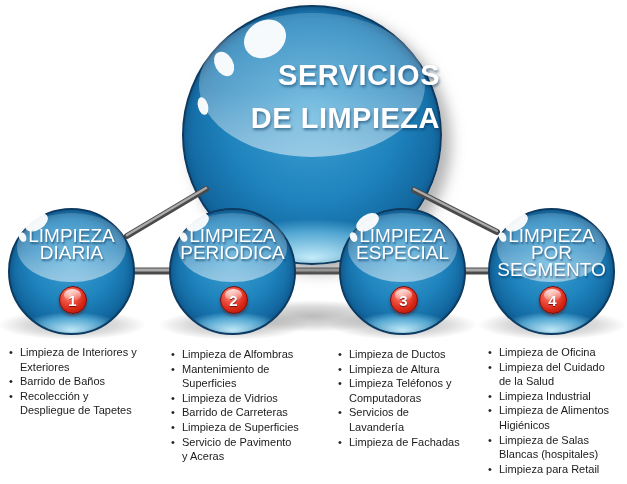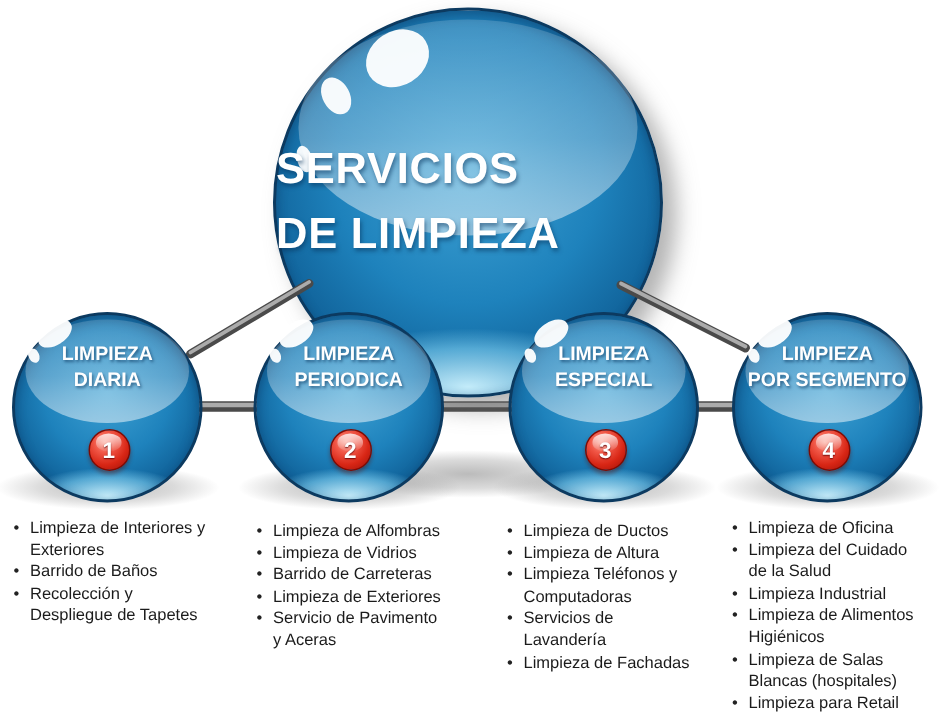--- a/index.html
+++ b/index.html
@@ -49,30 +49,29 @@
   }
   .hl { position: absolute; background: #ffffff; border-radius: 50%; opacity: 0.95; }
   .sphere-main .hl-a { left: 23%; top: 5.5%; width: 17%; height: 14%; transform: rotate(-32deg); }
   .sphere-main .hl-b { left: 12%; top: 17%; width: 7%; height: 10%; transform: rotate(-28deg); }
   .sphere-main .hl-c { left: 5.5%; top: 35%; width: 4%; height: 7%; transform: rotate(-15deg); }
   .sphere-small .hl-a { left: 11%; top: 4%; width: 20%; height: 12%; transform: rotate(-33deg); }
   .sphere-small .hl-b { left: 7%; top: 18%; width: 6%; height: 8%; transform: rotate(-25deg); }
   
   .main-title {
     position: absolute; left: 0; right: 0; top: 47px;
-    text-align: left; color: #ffffff; font-weight: bold;
+    text-align: right; color: #ffffff; font-weight: bold;
     font-size: 29px; line-height: 43px; letter-spacing: 0.5px;
     white-space: pre-line;
     text-shadow: 1px 2px 3px rgba(8,50,90,0.55);
-    margin-top: 38px;
   }
   .cat-label {
     position: absolute; left: 0; right: 0; top: 17px;
-    text-align: center; color: #ffffff; font-weight: bold;
-    font-size: 13px; line-height: 17px;
+    text-align: center; color: #ffffff; font-weight: normal;
+    font-size: 19px; line-height: 17px;
     white-space: pre-line;
     text-shadow: 1px 1.5px 2px rgba(8,50,90,0.6);
   }
   
   .badge {
     position: absolute; left: 50%; top: 76px; width: 26px; height: 26px;
     margin-left: -13px; border-radius: 50%;
     border: 1px solid #7e0b04;
     background: radial-gradient(circle at 38% 30%,
       #fb9e8f 0%, #f05545 30%, #d82615 62%, #9c1007 100%);
@@ -184,23 +183,25 @@
   <ul class="list list-1">
     <li>Limpieza de Interiores y
 Exteriores</li>
     <li>Barrido de Baños</li>
     <li>Recolección y
 Despliegue de Tapetes</li>
   </ul>
 
   <ul class="list list-2">
     <li>Limpieza de Alfombras</li>
+    <li>Mantenimiento de
+Superficies</li>
     <li>Limpieza de Vidrios</li>
     <li>Barrido de Carreteras</li>
-    <li>Limpieza de Exteriores</li>
+    <li>Limpieza de Superficies</li>
     <li>Servicio de Pavimento
 y Aceras</li>
   </ul>
 
   <ul class="list list-3">
     <li>Limpieza de Ductos</li>
     <li>Limpieza de Altura</li>
     <li>Limpieza Teléfonos y
 Computadoras</li>
     <li>Servicios de

